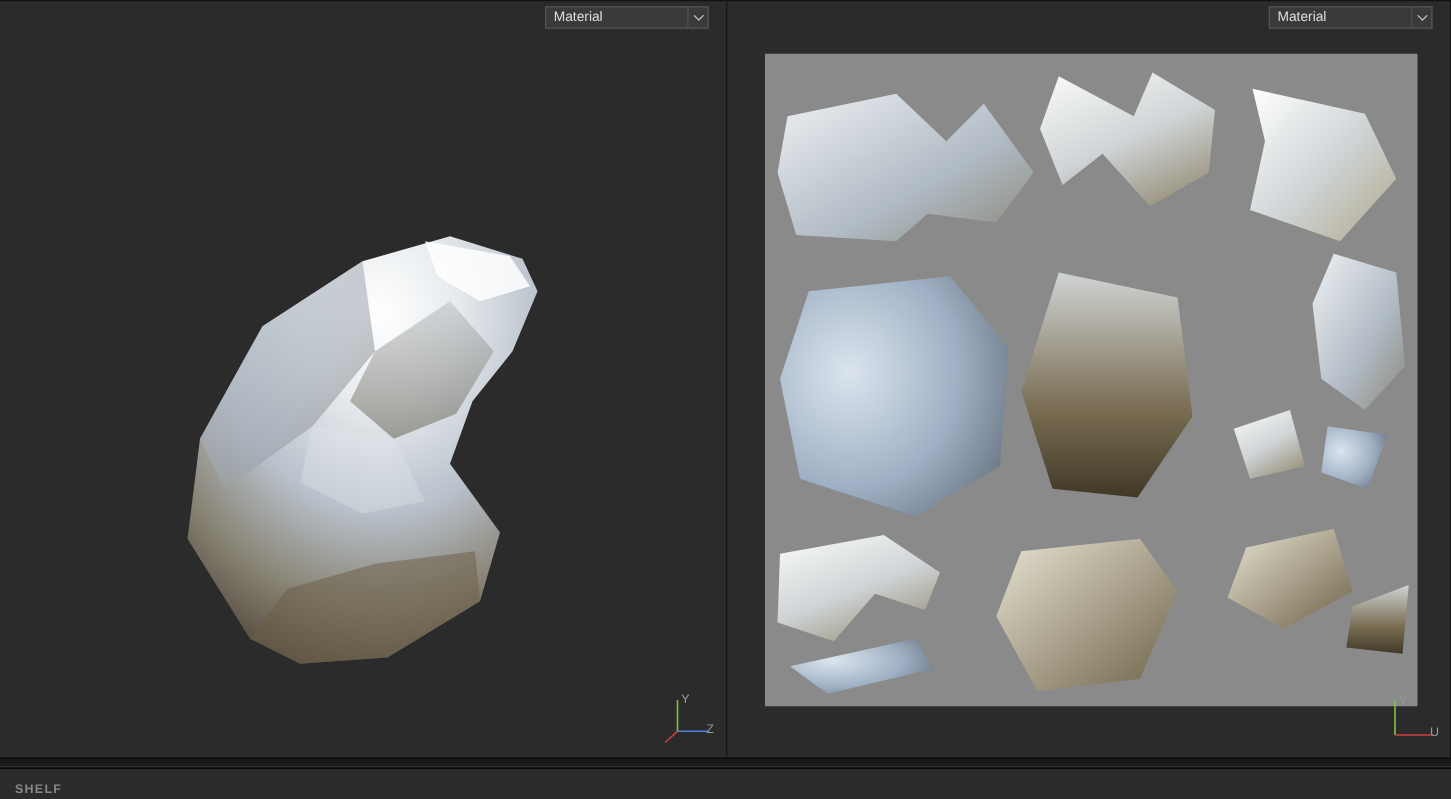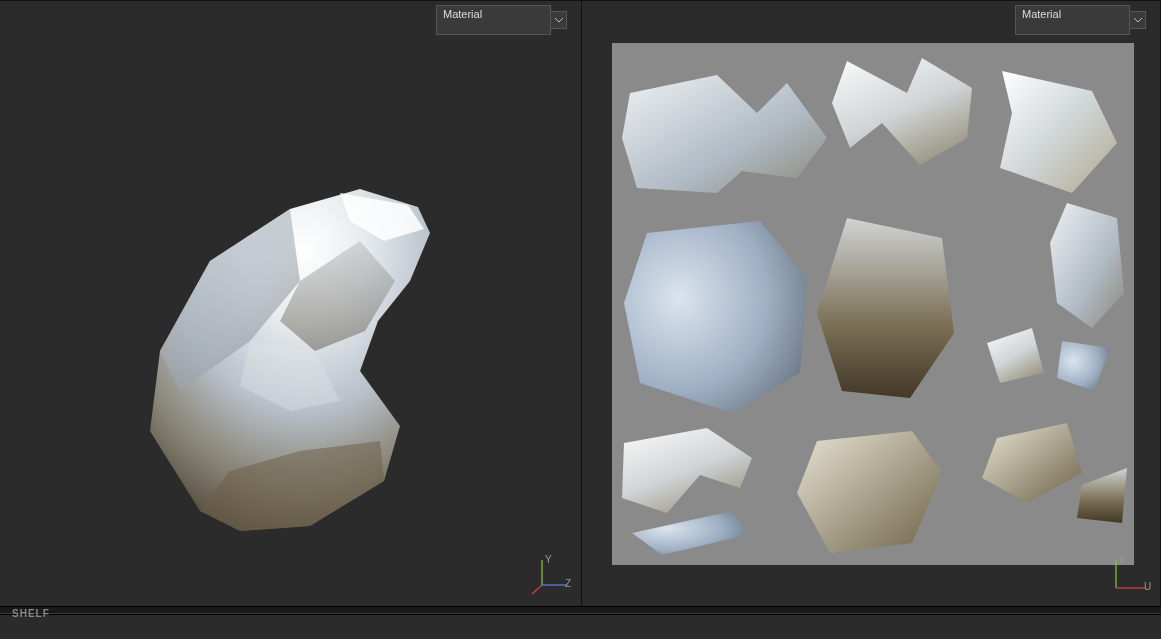--- a/index.html
+++ b/index.html
@@ -32,21 +32,21 @@
     position: absolute;
     top: 4px;
     right: 14px;
     display: flex;
     align-items: center;
     gap: 0;
     z-index: 20;
   }
   .selector-box {
     width: 115px;
-    height: 30px;
+    height: 18px;
     background: #3a3a3a;
     border: 1px solid #555;
     color: #ddd;
     font-size: 11px;
     padding: 0 6px;
     line-height: 16px;
     cursor: pointer;
     margin-left: 33px;
   }
   .selector-arrow {
@@ -82,21 +82,21 @@
     left: 30px;
     width: 522px;
     height: 522px;
   }
   .shelf-bar {
     height: 25px;
     background: #2b2b2b;
     border-top: 1px solid #000;
     display: flex;
     align-items: flex-end;
-    padding: 0 12px 20px;
+    padding: 0 12px 2px;
   }
   .shelf-label {
     font-size: 10px;
     letter-spacing: 1px;
     color: #888;
     font-weight: 600;
   }
   .divider-bar {
     height: 8px;
     background: #1a1a1a;

